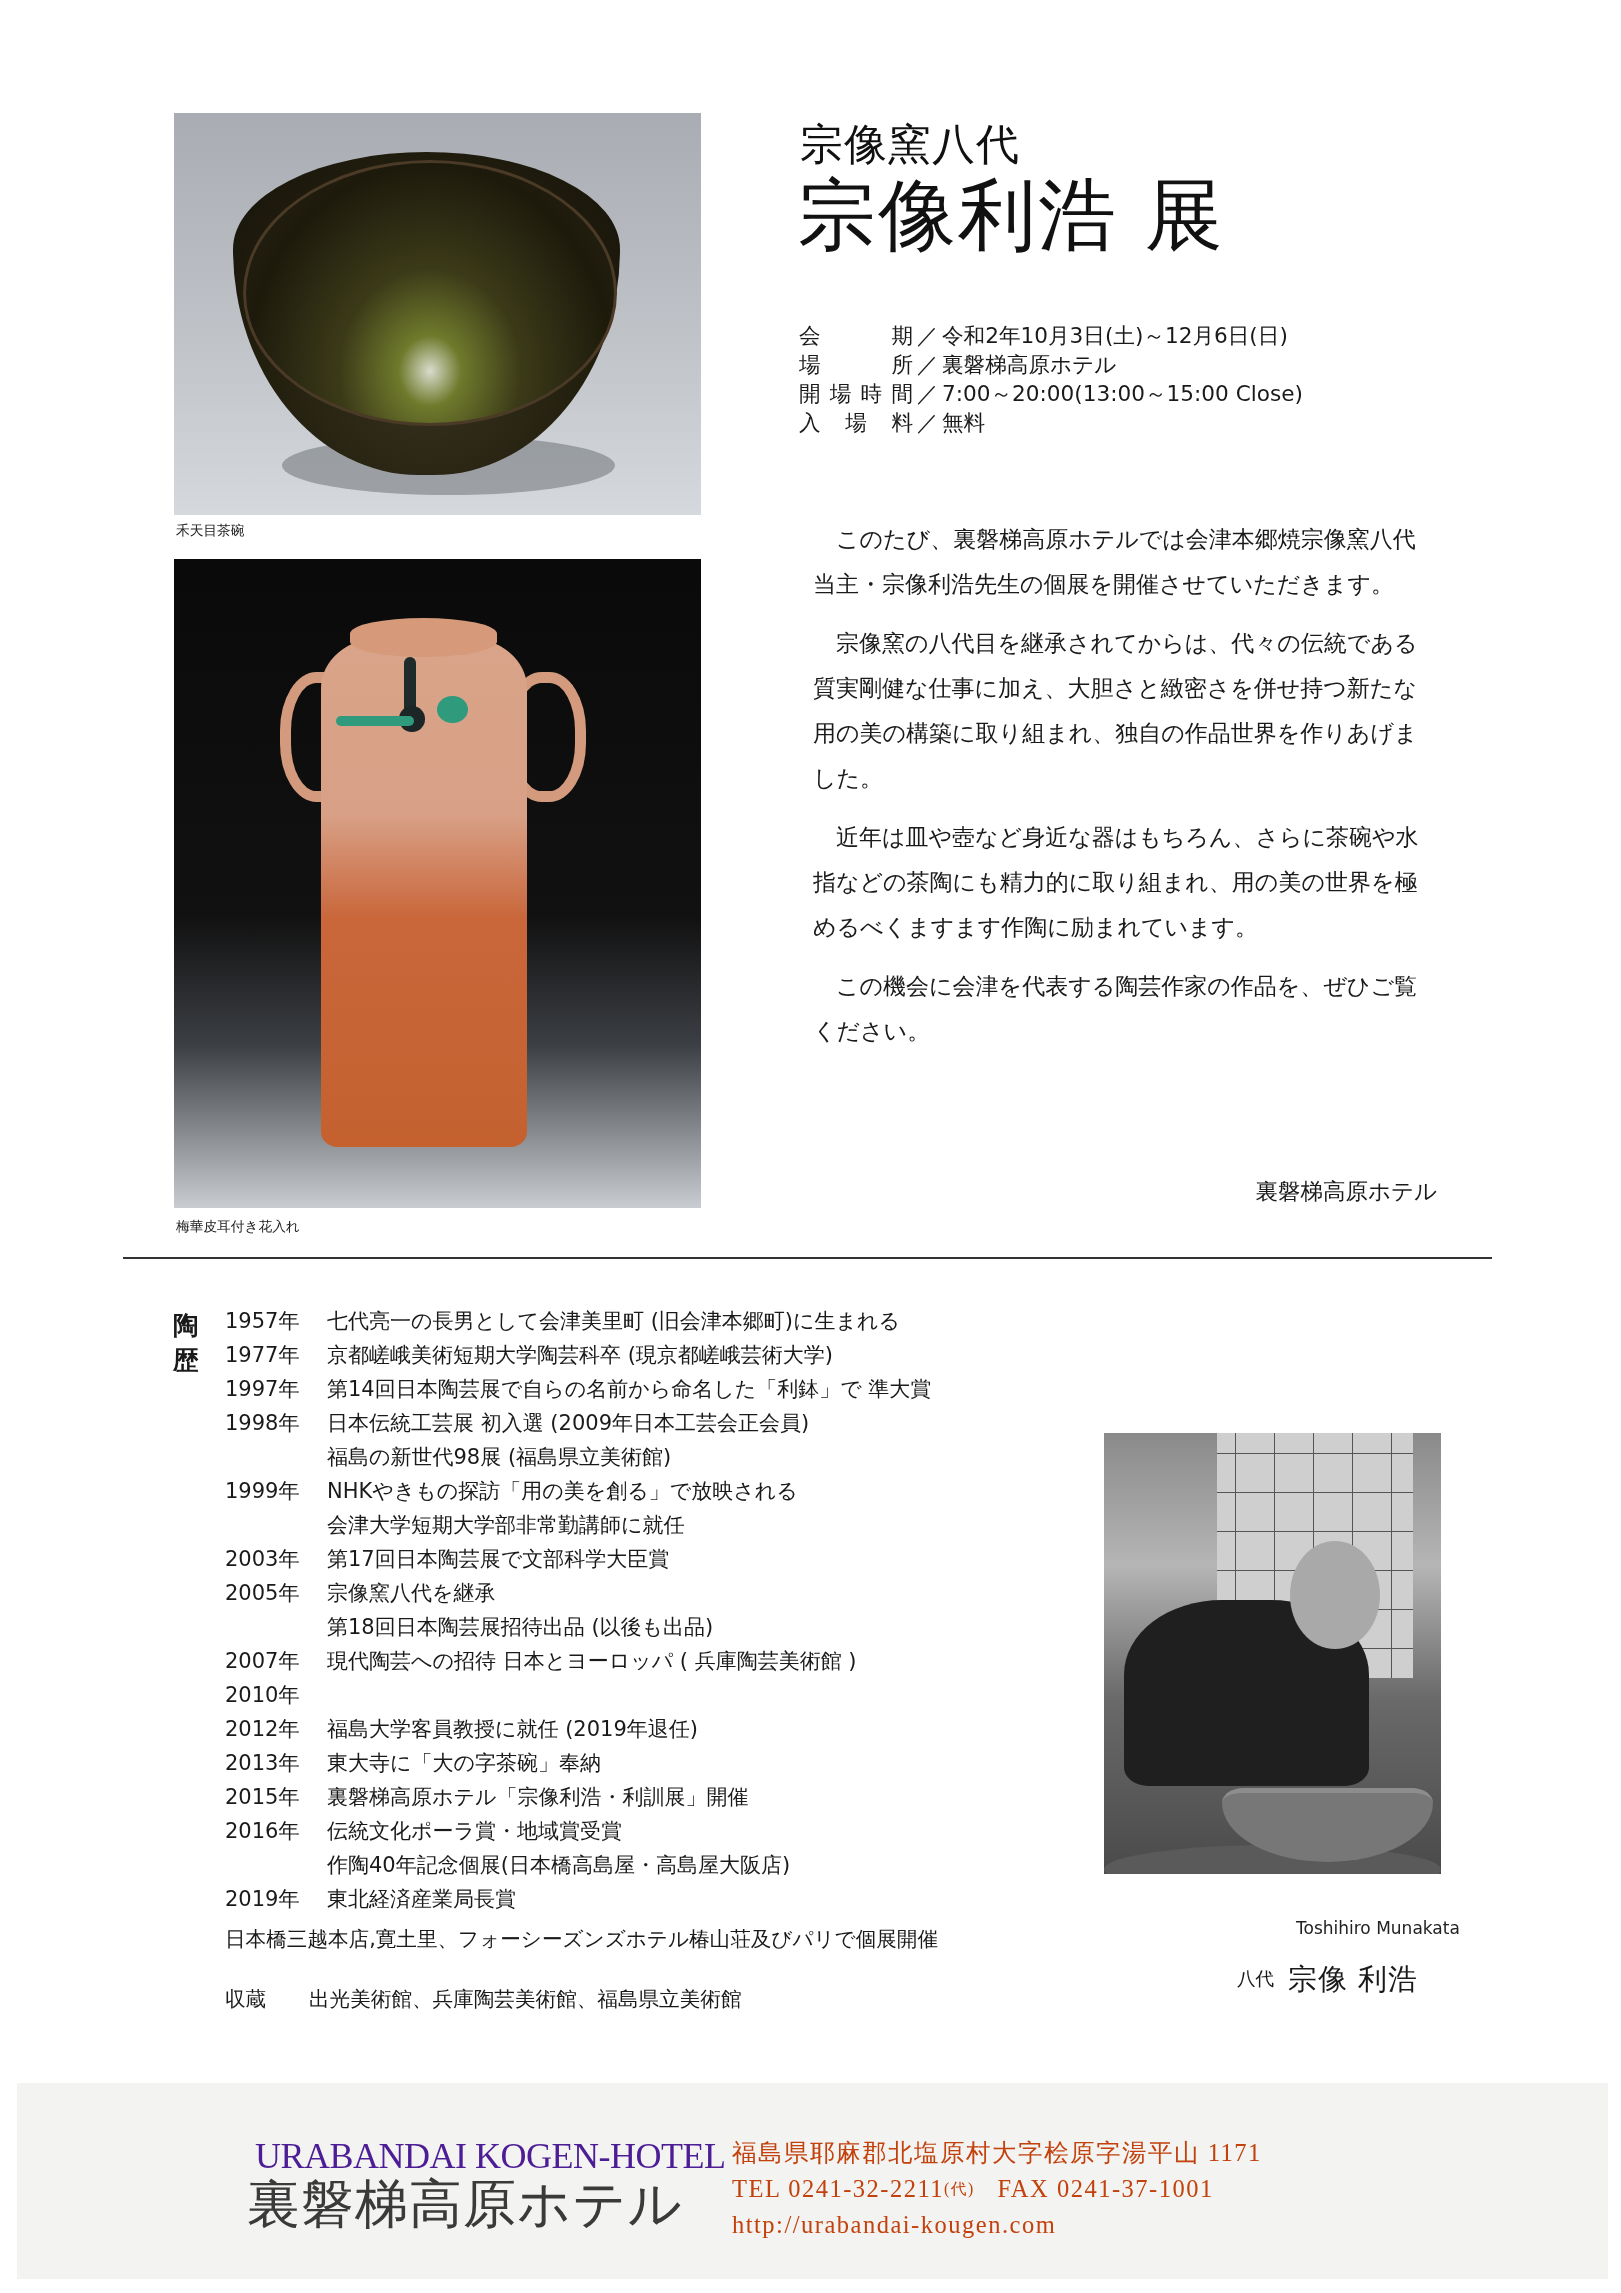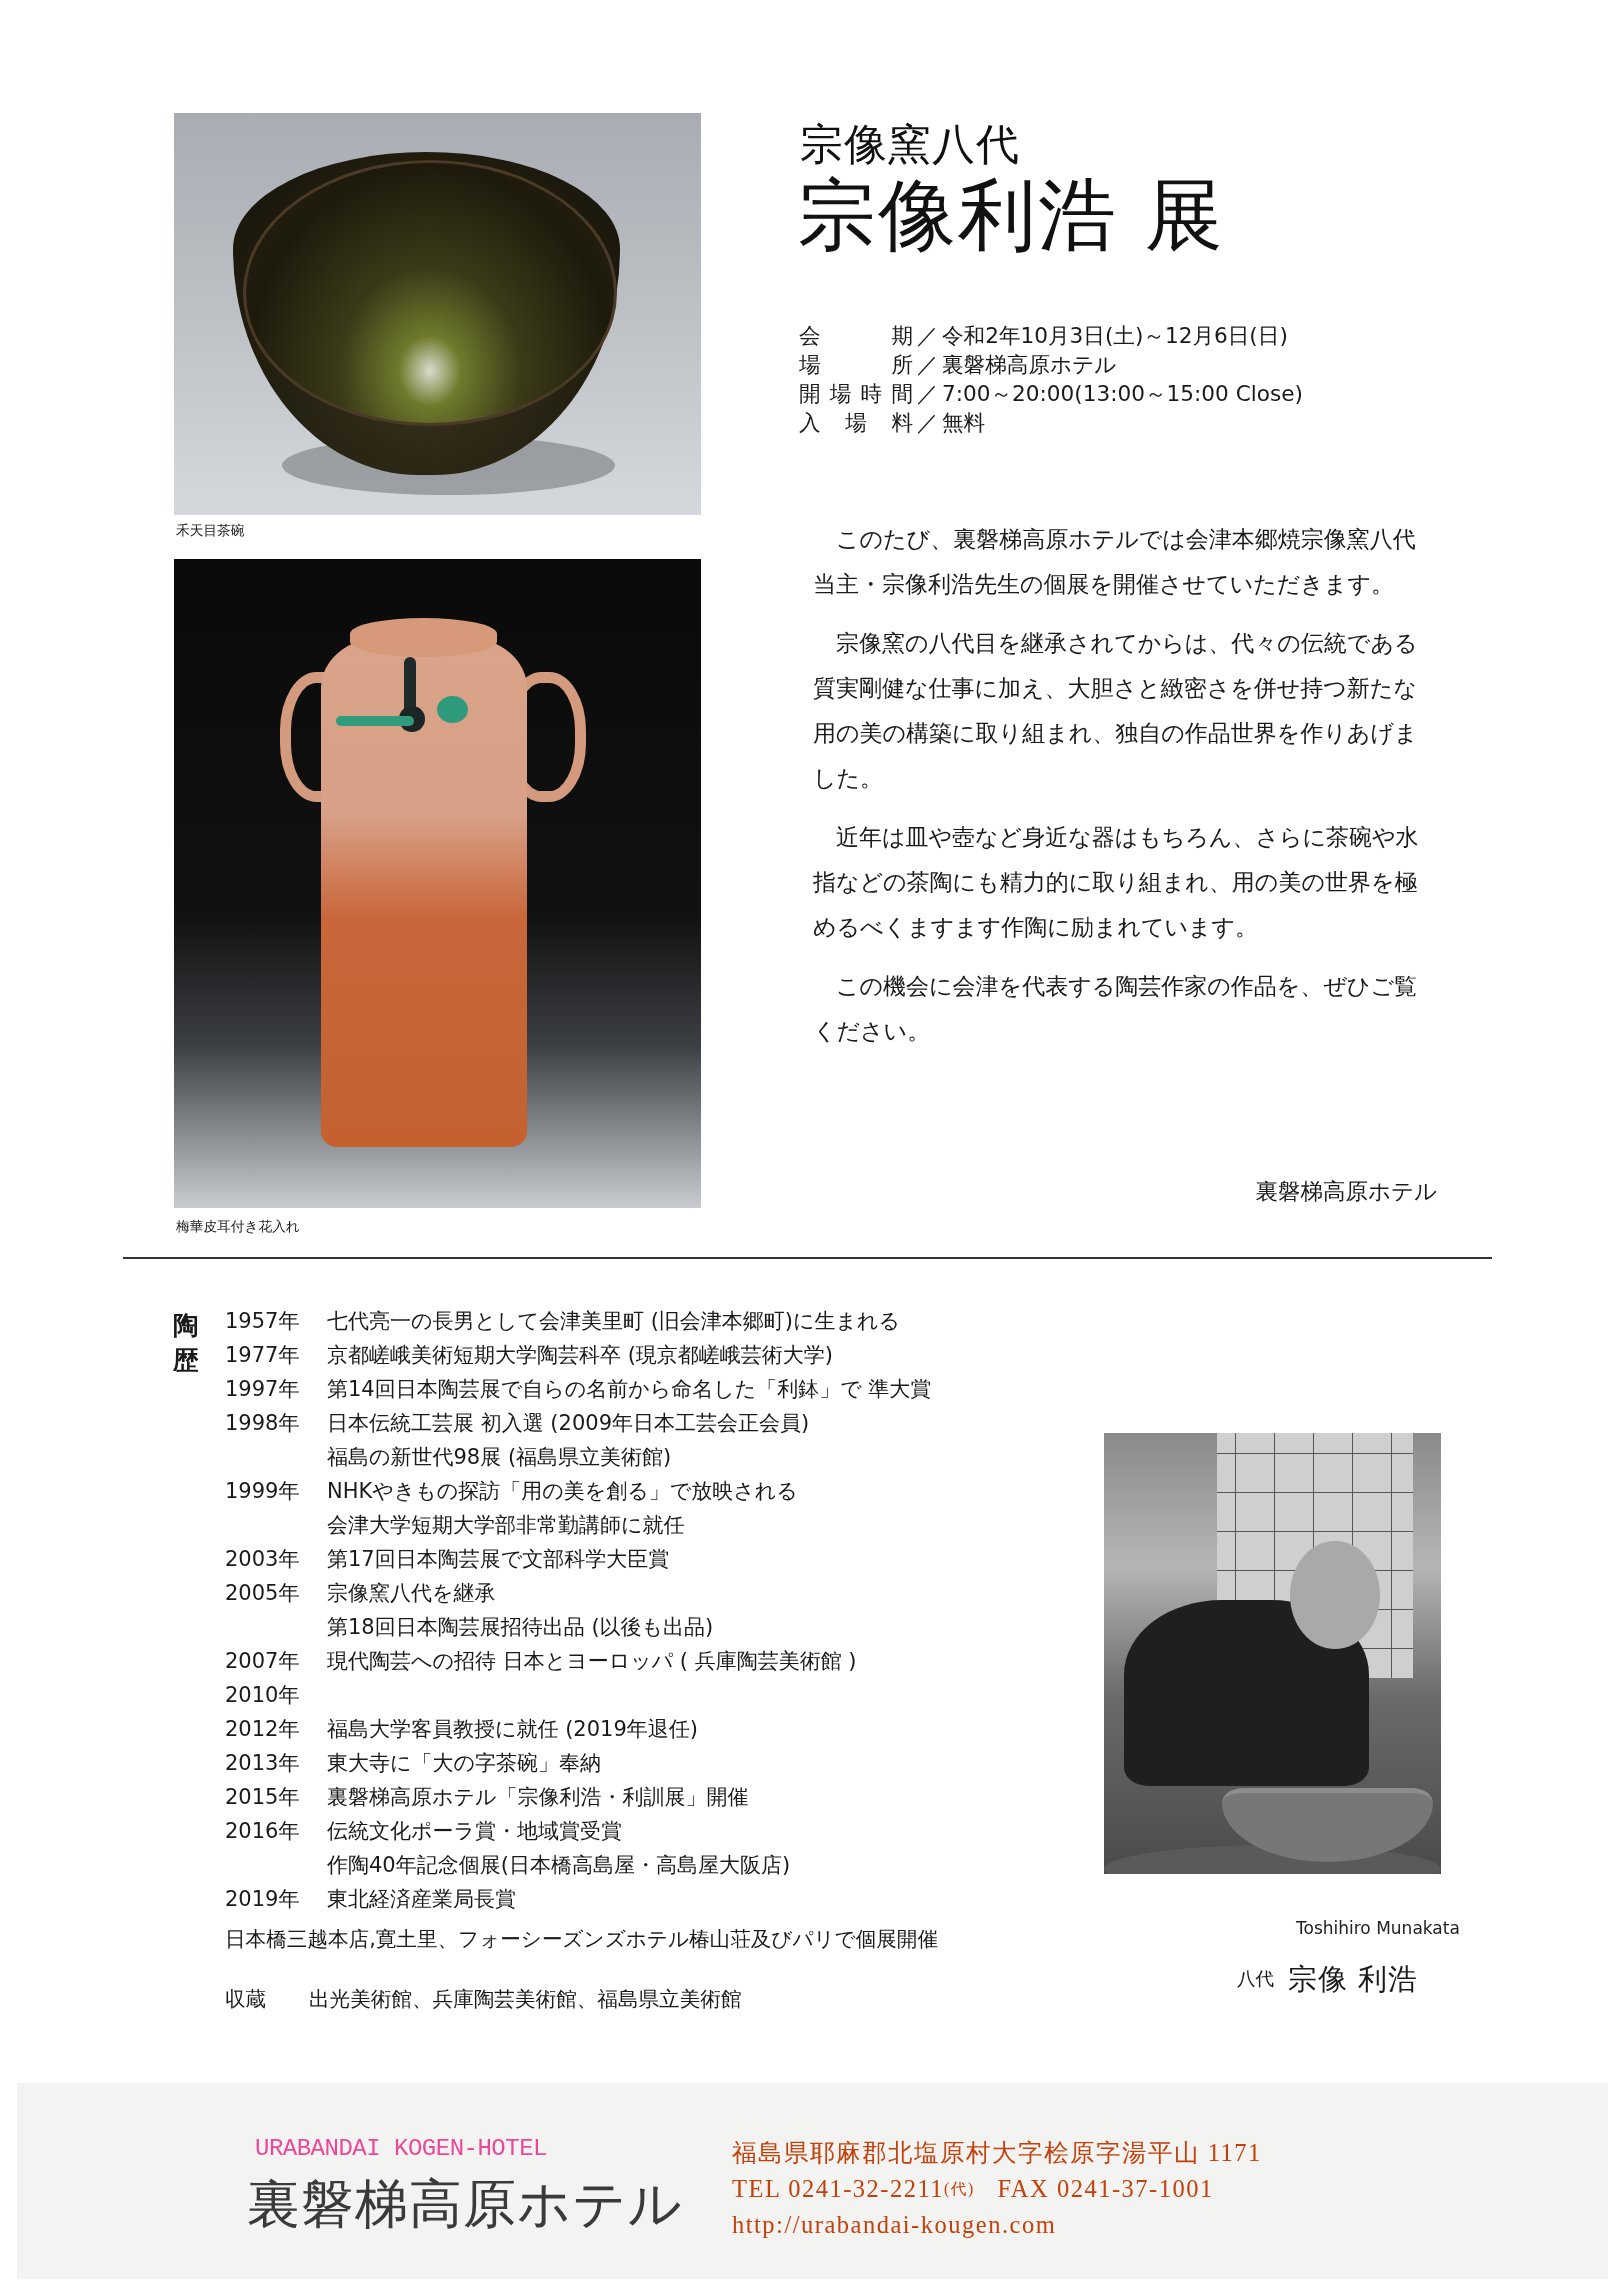--- a/index.html
+++ b/index.html
@@ -91,21 +91,21 @@
   .wheel-bowl { position: absolute; left: 118px; top: 355px; width: 211px; height: 69px; border-radius: 10% 10% 50% 50% / 20% 20% 80% 80%; background: #777; border-top: 5.9px solid #8d8d8d; }
   .wheel { position: absolute; left: 0; top: 412px; width: 337px; height: 49px; border-radius: 50%; background: #5a5a5a; }
 
   .name-block { position: absolute; left: 1237px; top: 1960px; white-space: nowrap; }
   .name-gen { font-size: 18.6px; margin-right: 13.7px; vertical-align: 3.9px; }
   .name-main { font-size: 29px; letter-spacing: 1px; }
   .name-roman { position: absolute; left: 1296px; top: 1894px; font-size: 17px; color: #222; margin-top: 24px; }
 
   
   .footer { position: absolute; left: 16.7px; top: 2083px; width: 1591px; height: 196px; background: #f3f3f1; }
-  .hotel-en { position: absolute; left: 255px; top: 2135px; font-family: Liberation Mono, monospace; font-size: 24px; color: #ec4899; letter-spacing: -0.5px; }
+  .hotel-en { position: absolute; left: 255px; top: 2135px; font-family: Liberation Serif, serif; font-size: 36px; color: #4c1d95; letter-spacing: -0.5px; }
   .hotel-jp { position: absolute; left: 247px; top: 2169px; font-family: "DejaVu Serif", "Liberation Serif", serif; font-size: 53px; color: #3a3a3a; letter-spacing: 1px; }
   .contact { position: absolute; left: 732px; top: 2135px; font-family: "Liberation Serif", "DejaVu Serif", serif; font-size: 24.5px; line-height: 36px; color: #c2410c; letter-spacing: 1.5px; }
   .contact-small { font-size: 15.7px; vertical-align: 2.9px; }
 </style>
 </head>
 <body>
 
 <div class="photo photo-bowl">
   <div class="bowl-shadow"></div>
   <div class="bowl-body"></div>

